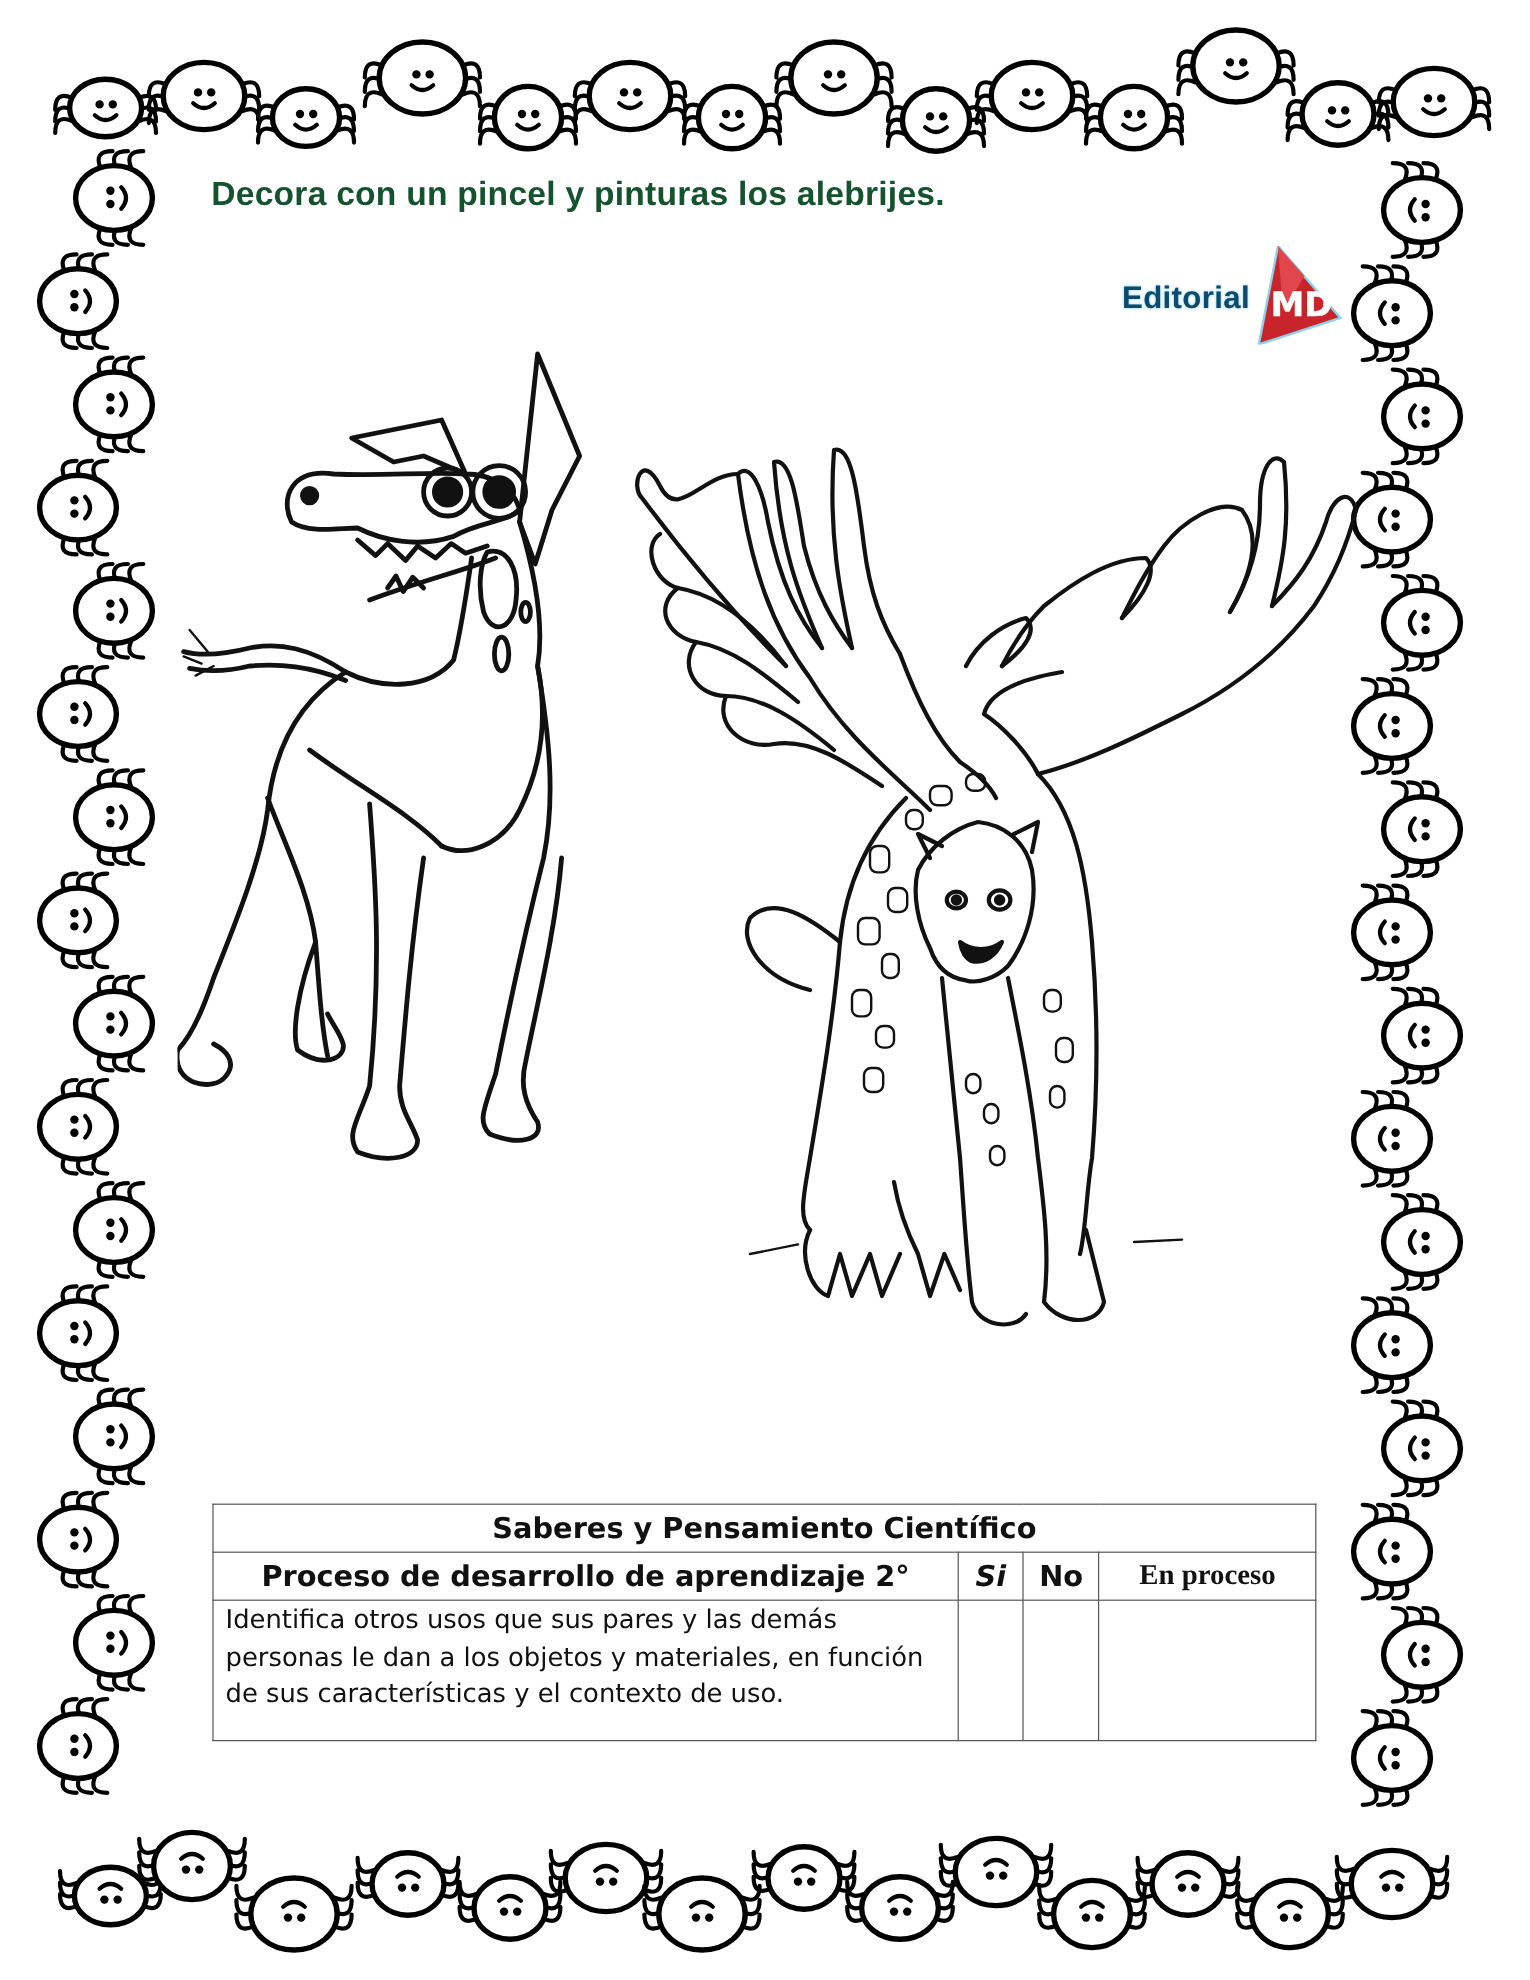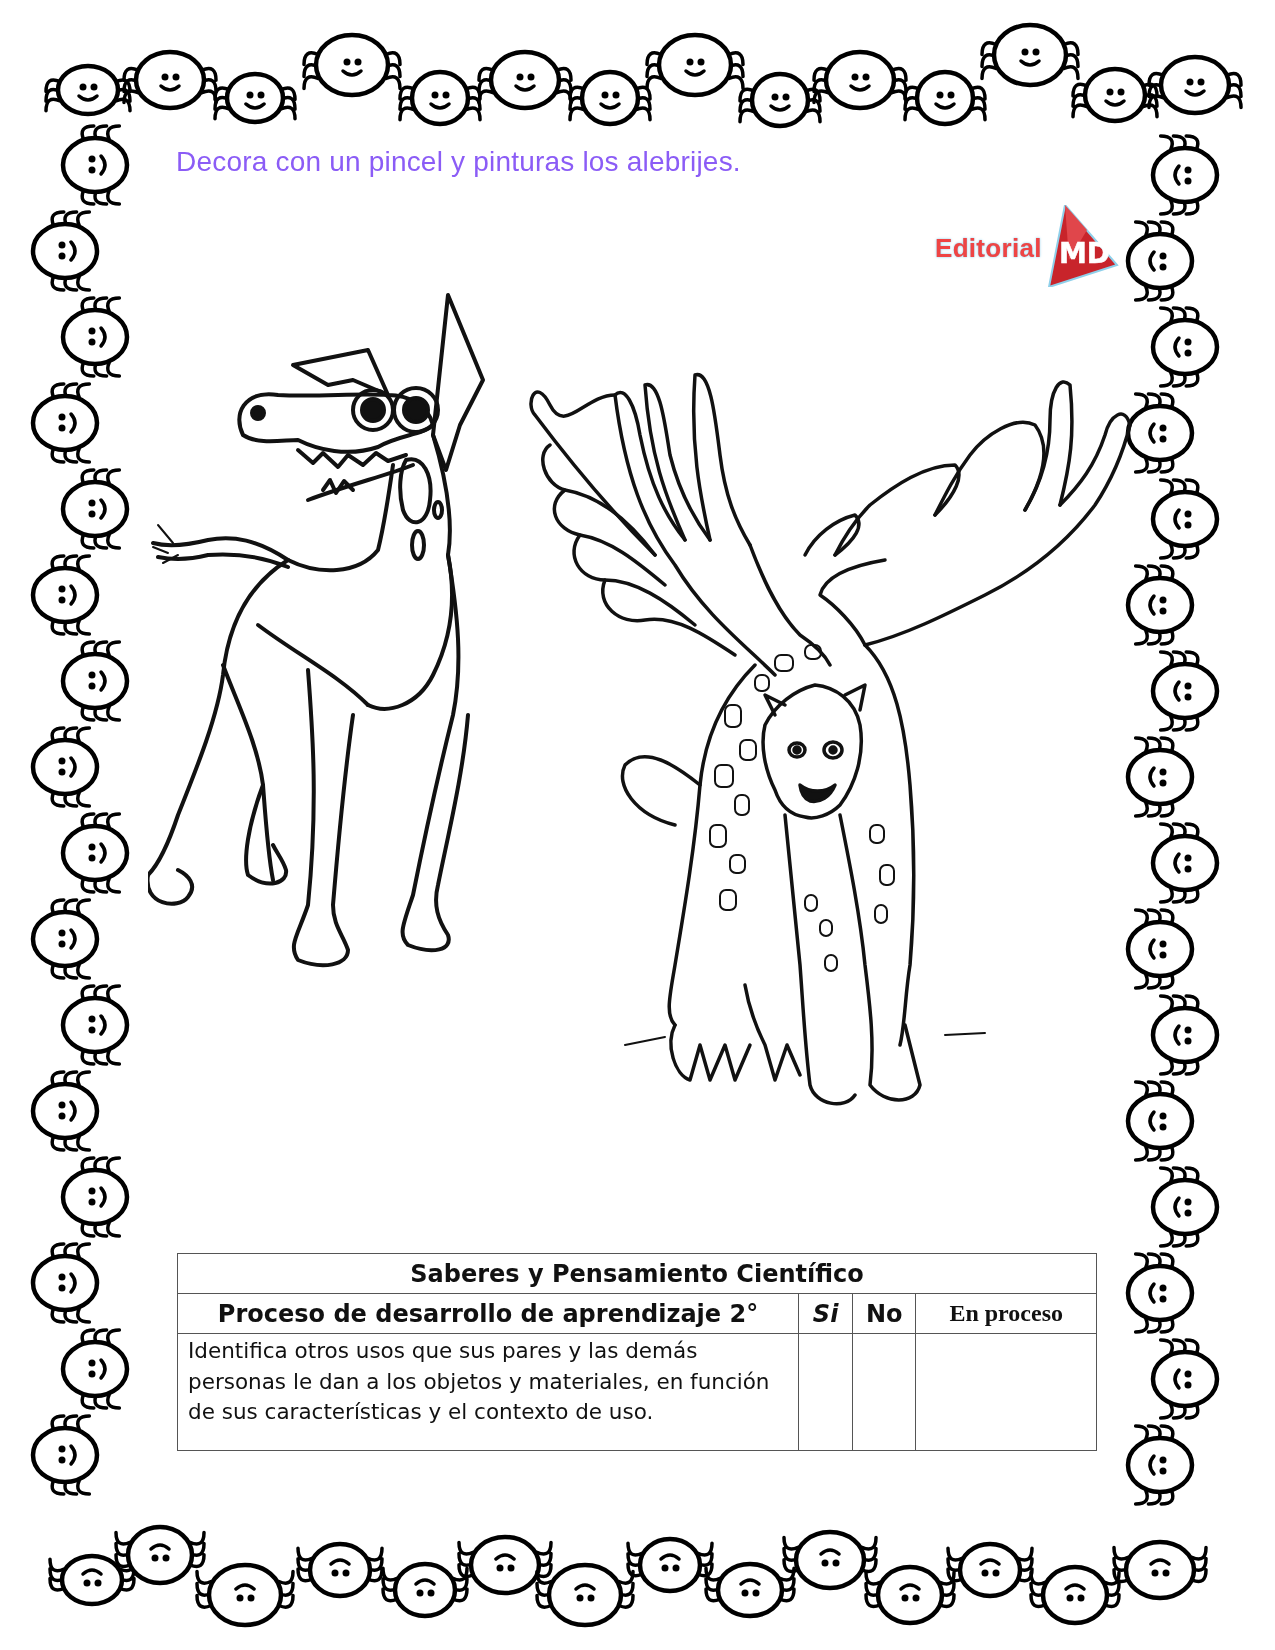--- a/index.html
+++ b/index.html
@@ -1,22 +1,22 @@
 <!DOCTYPE html>
 <html><head>
 <meta charset="utf-8">
 <style>
   html, body { margin: 0; padding: 0; background: #ffffff; }
   body { width: 1275px; height: 1650px; position: relative; overflow: hidden; font-family: "Liberation Sans", "DejaVu Sans", sans-serif; color: #111; }
   .abs { position: absolute; }
 
-  .instruction { left: 176px; top: 146px; font-size: 28px; font-weight: 400; letter-spacing: 0.2px; color: #8b5cf6; white-space: nowrap; }
+  .instruction { left: 176px; top: 146px; font-size: 28px; font-weight: 700; letter-spacing: 0.2px; color: #14532d; white-space: nowrap; }
 
   .logo { left: 935px; top: 205px; width: 185px; height: 82px; }
-  .logo-text { position: absolute; left: 0; top: 28px; font-size: 26px; font-weight: 700; color: #ef4444; text-shadow: 0 0 3px #9fd6ef, 0 0 1px #9fd6ef; letter-spacing: 0.3px; }
+  .logo-text { position: absolute; left: 0; top: 28px; font-size: 26px; font-weight: 700; color: #0c4a6e; text-shadow: 0 0 3px #9fd6ef, 0 0 1px #9fd6ef; letter-spacing: 0.3px; }
   .logo svg { position: absolute; left: 112px; top: 0; }
 
   .spider { position: absolute; }
 
   .illus { position: absolute; }
 
   table.rubric { position: absolute; left: 177px; top: 1253px; width: 920px; border-collapse: collapse; font-family: "DejaVu Sans", sans-serif; }
   table.rubric td, table.rubric th { border: 1.5px solid #555; padding: 0; }
   table.rubric th.title { height: 39px; font-size: 24px; font-weight: 700; text-align: center; }
   table.rubric th.hdr { height: 39px; font-size: 24px; font-weight: 700; text-align: center; white-space: nowrap; }

